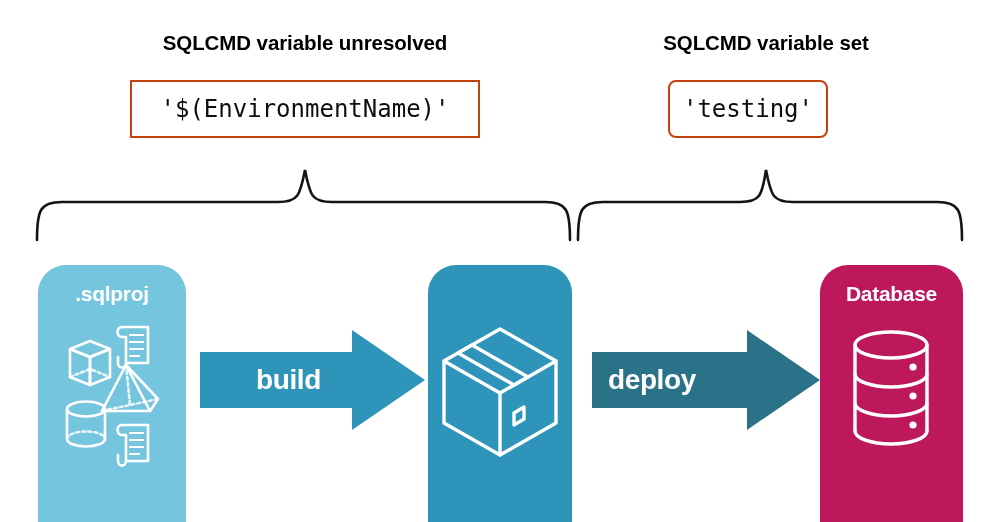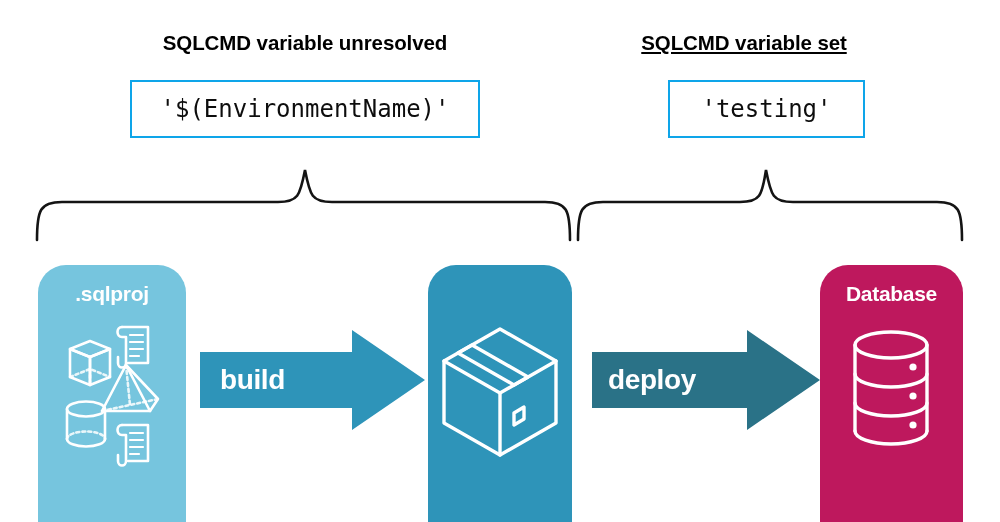--- a/index.html
+++ b/index.html
@@ -27,38 +27,38 @@
     text-align: center;
     font-family: "Liberation Sans", sans-serif;
     font-weight: bold;
     font-size: 20.5px;
     color: #000000;
     letter-spacing: -0.1px;
     white-space: nowrap;
     transform: translateX(-50%);
   }
   #heading-left  { left: 305px; top: 31px; }
-  #heading-right { left: 744px; top: 31px; text-decoration: underline; }
+  #heading-right { left: 766px; top: 31px; }
 
   
   .code-box {
     position: absolute;
     box-sizing: border-box;
-    border: 2px solid #0ea5e9;
+    border: 2px solid #c2410c;
     background: #ffffff;
     display: flex;
     align-items: center;
     justify-content: center;
     font-family: "DejaVu Sans Mono", monospace;
     font-size: 24px;
     color: #0d0d0d;
     white-space: nowrap;
   }
   #code-box-left  { left: 130px; top: 80px; width: 350px; height: 58px; }
-  #code-box-right { left: 668px; top: 80px; width: 197px; height: 58px; }
+  #code-box-right { left: 668px; top: 80px; width: 160px; height: 58px; border-radius: 8px; }
 
   
   .braces {
     position: absolute;
     left: 0; top: 140px;
     width: 1000px;
     height: 110px;
   }
 
   
@@ -109,21 +109,21 @@
     width: 100%;
     height: 100%;
     display: flex;
     align-items: center;
     font-family: "Liberation Sans", sans-serif;
     font-weight: bold;
     font-size: 28px;
     color: #ffffff;
     letter-spacing: -0.4px;
   }
-  #label-build  { padding-left: 20px; }
+  #label-build  { padding-left: 56px; }
   #label-deploy { padding-left: 16px; }
 </style>
 </head>
 <body>
 
 <div class="stage">
 
   <div class="heading" id="heading-left">SQLCMD variable unresolved</div>
 
   <div class="heading" id="heading-right">SQLCMD variable set</div>

